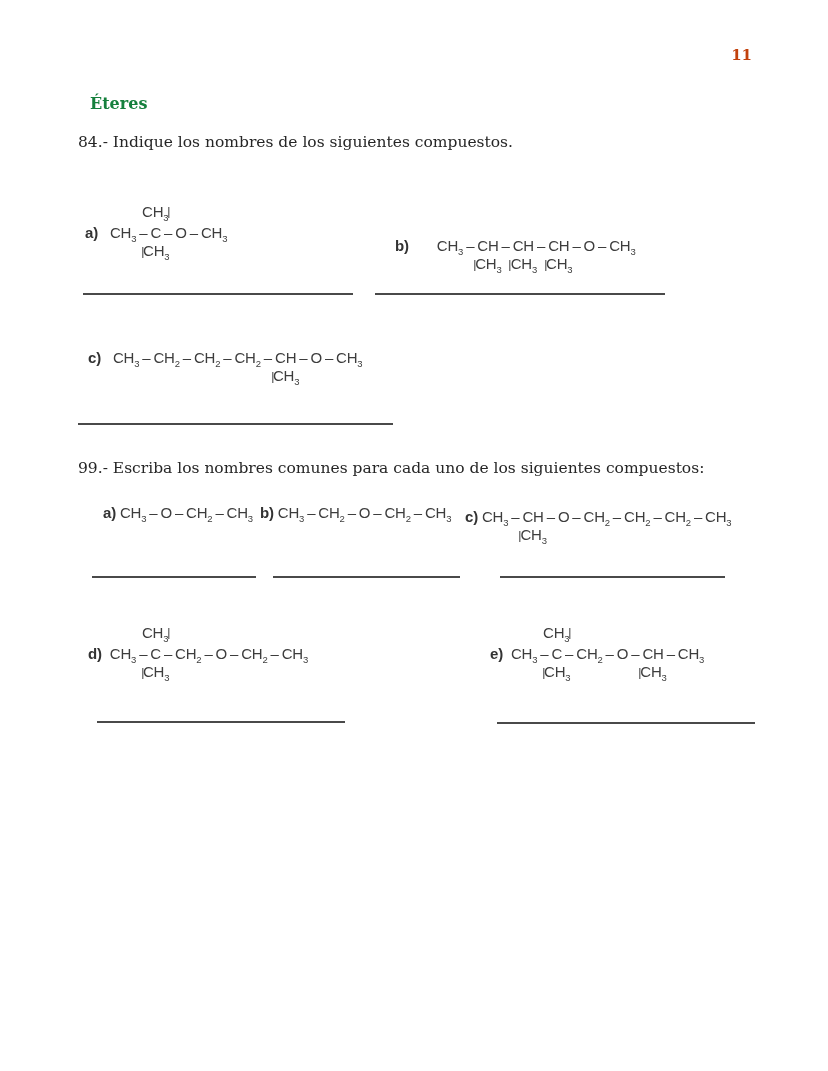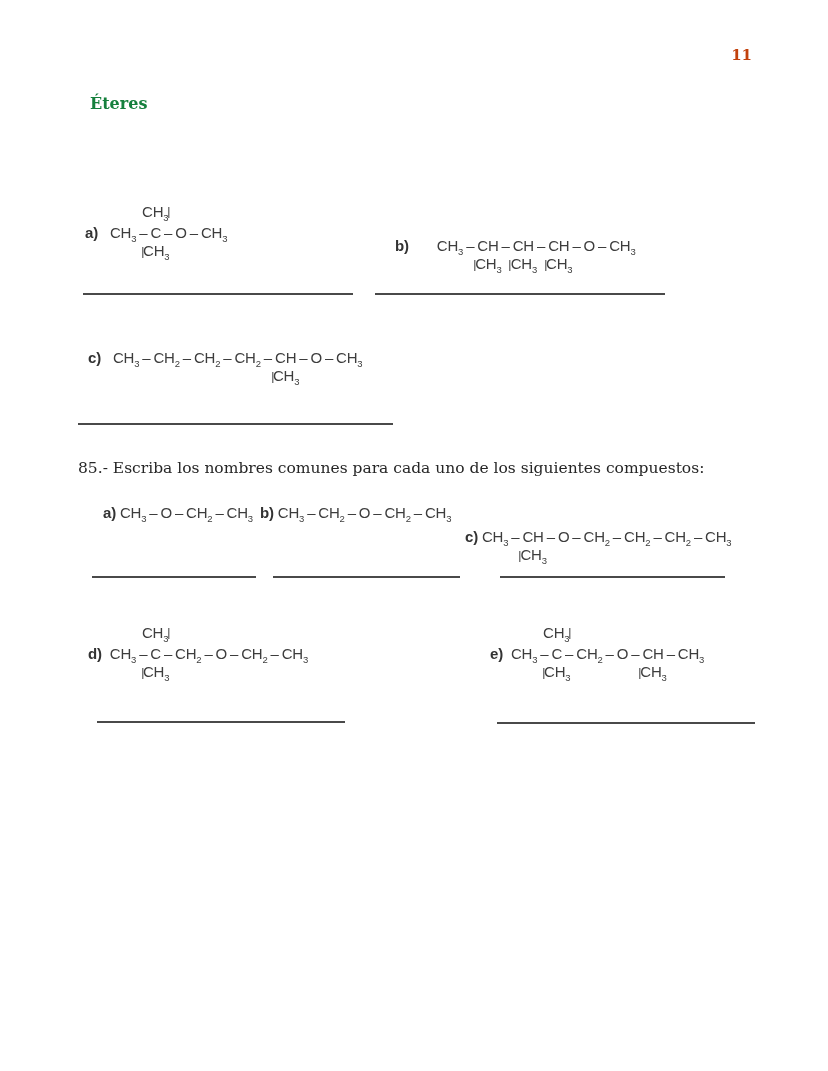--- a/index.html
+++ b/index.html
@@ -68,20 +68,21 @@
 </style>
 </head>
 <body>
 
 <div class="page">
 
   <div class="page-number">11</div>
 
   <div class="heading">Éteres</div>
 
+  <div class="prompt" id="q84-prompt">84.- Indique los nombres de los siguientes compuestos.</div>
 
   <div class="struct" style="left:85px;top:224px;"><span class="lbl">a)</span><span class="frow"><span class="tok">CH<sub>3</sub></span><span class="tok dash">–</span><span class="anchor"><span class="tok">C</span><span class="attach above">
             <span class="grp">CH<sub>3</sub></span>
             <span class="vbond"></span>
           </span><span class="attach below">
             <span class="vbond"></span>
             <span class="grp">CH<sub>3</sub></span>
           </span></span><span class="tok dash">–</span><span class="tok">O</span><span class="tok dash">–</span><span class="tok">CH<sub>3</sub></span></span></div>
   <div class="struct g28" style="left:395px;top:237px;"><span class="lbl">b)</span><span class="frow"><span class="tok">CH<sub>3</sub></span><span class="tok dash">–</span><span class="anchor"><span class="tok">CH</span><span class="attach below">
             <span class="vbond"></span>
@@ -95,25 +96,25 @@
           </span></span><span class="tok dash">–</span><span class="tok">O</span><span class="tok dash">–</span><span class="tok">CH<sub>3</sub></span></span></div>
   <div class="struct" style="left:88px;top:349px;"><span class="lbl">c)</span><span class="frow"><span class="tok">CH<sub>3</sub></span><span class="tok dash">–</span><span class="tok">CH<sub>2</sub></span><span class="tok dash">–</span><span class="tok">CH<sub>2</sub></span><span class="tok dash">–</span><span class="tok">CH<sub>2</sub></span><span class="tok dash">–</span><span class="anchor"><span class="tok">CH</span><span class="attach below">
             <span class="vbond"></span>
             <span class="grp">CH<sub>3</sub></span>
           </span></span><span class="tok dash">–</span><span class="tok">O</span><span class="tok dash">–</span><span class="tok">CH<sub>3</sub></span></span></div>
 
   <div class="ans" style="left:83px;top:293px;width:270px;"></div>
   <div class="ans" style="left:375px;top:293px;width:290px;"></div>
   <div class="ans" style="left:78px;top:423px;width:315px;"></div>
 
-  <div class="prompt" id="q85-prompt">85.- Escriba los nombres comunes para cada uno de los siguientes compuestos:</div>
+  <div class="prompt" id="q85-prompt">99.- Escriba los nombres comunes para cada uno de los siguientes compuestos:</div>
 
   <div class="struct g4" style="left:103px;top:504px;"><span class="lbl">a)</span><span class="frow"><span class="tok">CH<sub>3</sub></span><span class="tok dash">–</span><span class="tok">O</span><span class="tok dash">–</span><span class="tok">CH<sub>2</sub></span><span class="tok dash">–</span><span class="tok">CH<sub>3</sub></span></span></div>
   <div class="struct g4" style="left:260px;top:504px;"><span class="lbl">b)</span><span class="frow"><span class="tok">CH<sub>3</sub></span><span class="tok dash">–</span><span class="tok">CH<sub>2</sub></span><span class="tok dash">–</span><span class="tok">O</span><span class="tok dash">–</span><span class="tok">CH<sub>2</sub></span><span class="tok dash">–</span><span class="tok">CH<sub>3</sub></span></span></div>
-  <div class="struct g4" style="left:465px;top:528px;"><span class="lbl">c)</span><span class="frow"><span class="tok">CH<sub>3</sub></span><span class="tok dash">–</span><span class="anchor"><span class="tok">CH</span><span class="attach below">
+  <div class="struct g4" style="left:465px;top:508px;"><span class="lbl">c)</span><span class="frow"><span class="tok">CH<sub>3</sub></span><span class="tok dash">–</span><span class="anchor"><span class="tok">CH</span><span class="attach below">
             <span class="vbond"></span>
             <span class="grp">CH<sub>3</sub></span>
           </span></span><span class="tok dash">–</span><span class="tok">O</span><span class="tok dash">–</span><span class="tok">CH<sub>2</sub></span><span class="tok dash">–</span><span class="tok">CH<sub>2</sub></span><span class="tok dash">–</span><span class="tok">CH<sub>2</sub></span><span class="tok dash">–</span><span class="tok">CH<sub>3</sub></span></span></div>
   <div class="struct g8" style="left:88px;top:645px;"><span class="lbl">d)</span><span class="frow"><span class="tok">CH<sub>3</sub></span><span class="tok dash">–</span><span class="anchor"><span class="tok">C</span><span class="attach above">
             <span class="grp">CH<sub>3</sub></span>
             <span class="vbond"></span>
           </span><span class="attach below">
             <span class="vbond"></span>
             <span class="grp">CH<sub>3</sub></span>
           </span></span><span class="tok dash">–</span><span class="tok">CH<sub>2</sub></span><span class="tok dash">–</span><span class="tok">O</span><span class="tok dash">–</span><span class="tok">CH<sub>2</sub></span><span class="tok dash">–</span><span class="tok">CH<sub>3</sub></span></span></div>

